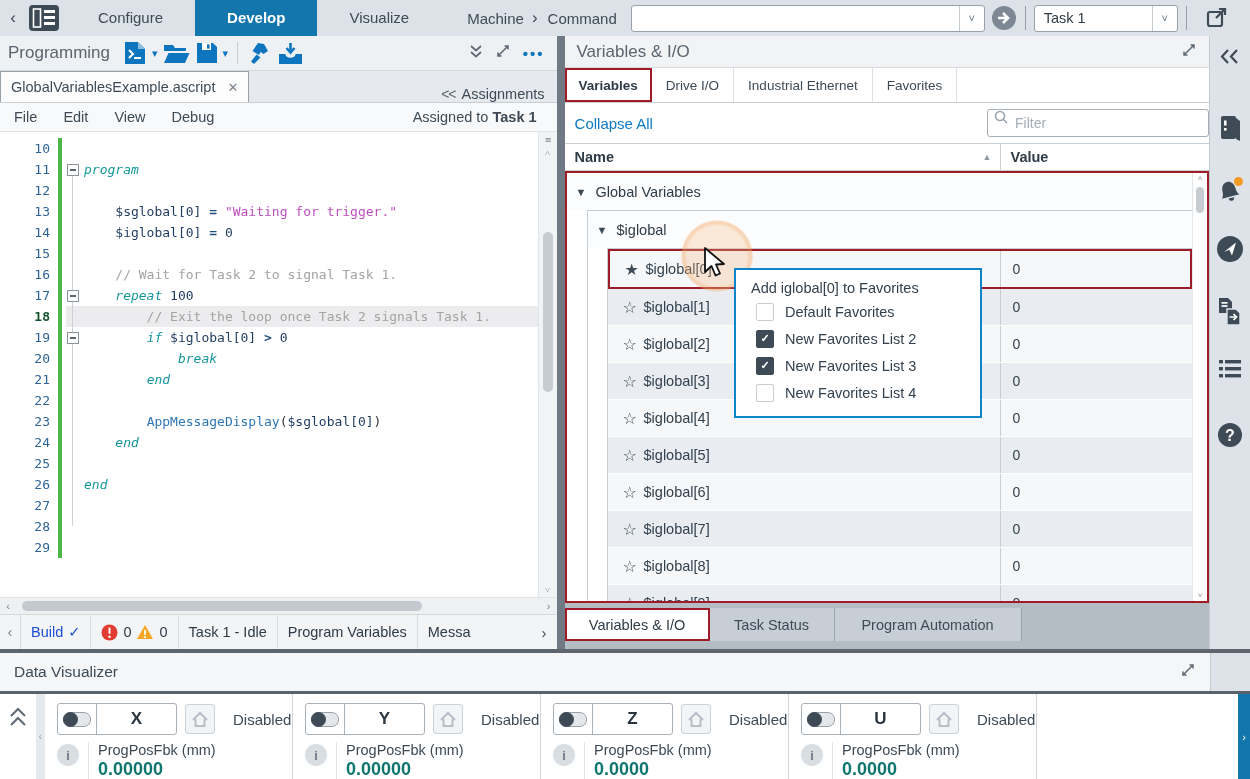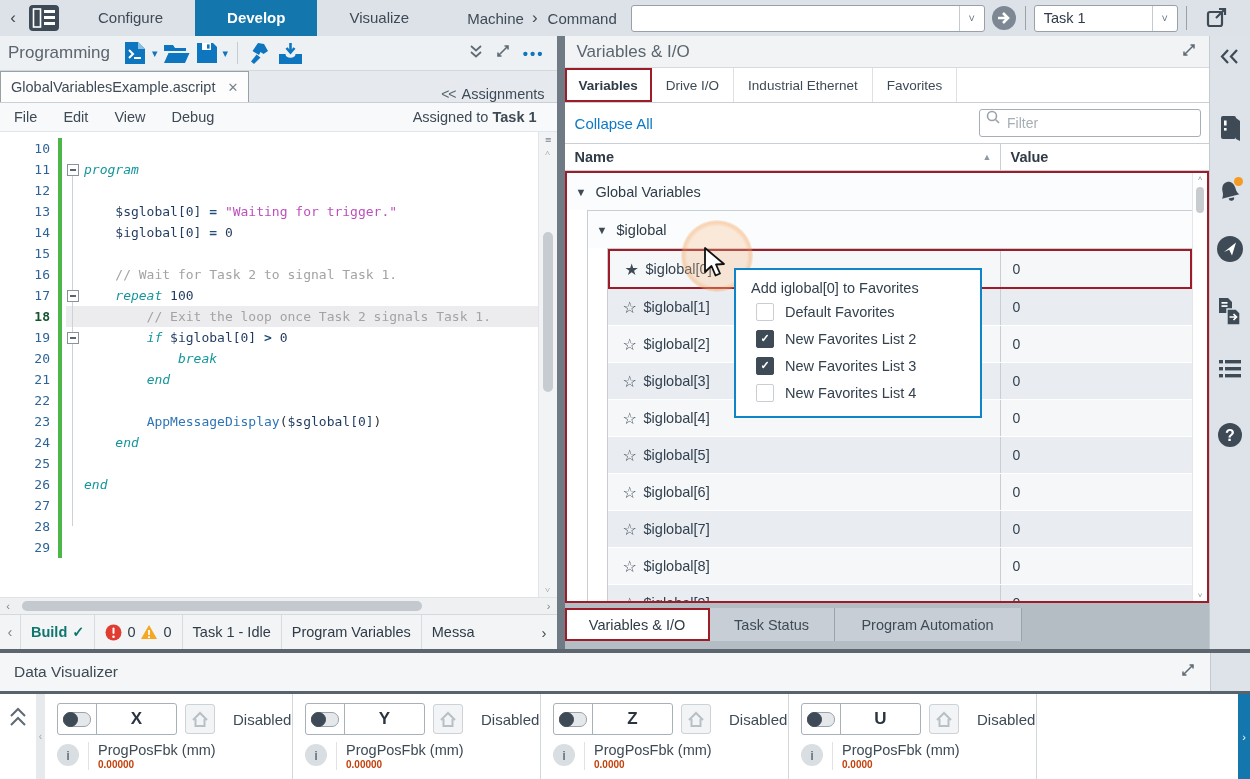--- a/index.html
+++ b/index.html
@@ -70,32 +70,32 @@
   .vscroll .up{position:absolute;top:16px;left:0;right:0;text-align:center;color:#7a858f;font-size:9px}
   .vscroll .dn{position:absolute;bottom:2px;left:0;right:0;text-align:center;color:#7a858f;font-size:9px}
   .vthumb{position:absolute;left:4px;width:10px;top:100px;height:160px;background:#c7ccd1;border-radius:5px;}
   .hscroll{height:16px;background:#eef0f2;border-top:1px solid #dfe3e6;position:relative;}
   .hscroll .lt,.hscroll .rt{position:absolute;top:0;bottom:0;width:16px;display:flex;align-items:center;justify-content:center;color:#7a858f;font-size:11px}
   .hscroll .lt{left:0}.hscroll .rt{right:0}
   .hthumb{position:absolute;left:22px;top:3px;width:400px;height:10px;background:#c3c9cf;border-radius:5px;}
   .statusbar{height:34px;background:#f2f4f6;border-top:1px solid #d4d9dd;display:flex;align-items:stretch;font-size:14.5px;}
   .sseg{display:flex;align-items:center;justify-content:center;border-right:1px solid #d8dce0;padding:0 10px;gap:5px;color:#2f3b46}
   .sseg.first{width:16px;color:#7a858f;padding:0 2px}
-  .build{color:#0f766e;font-weight:bold}
+  .build{color:#1d4ed8;font-weight:normal}
   .s-msg{flex:1;justify-content:flex-start;border-right:none}
   .s-msg .chev{margin-left:auto;color:#3e4a55;font-size:15px}
   
   .rpanel{width:645px;display:flex;flex-direction:column;background:#fff;}
   .vheader{height:31px;background:#f1f3f5;border-bottom:1px solid #d6dade;display:flex;align-items:center;padding:0 12px;}
   .vheader .t{font-size:17px;color:#5b656f;}
   .vheader .exp{margin-left:auto}
   .vtabs{height:34px;background:#fff;border-bottom:1px solid #c9cfd4;display:flex;align-items:stretch;}
   .vtab{padding:0 14px;display:flex;align-items:center;font-size:13.5px;border-right:1px solid #dde1e5;color:#3e4a55;}
   .vtab.active{border:2px solid #9e1b28;font-weight:bold;padding:0 12px;color:#2f3b46;}
-  .vcontrols{height:40px;display:flex;align-items:center;padding:0 8px 0 10px;}
+  .vcontrols{height:40px;display:flex;align-items:center;padding:0 0 0 10px;}
   .linkblue{color:#0d79c4;font-size:15px;}
   .filter{margin-left:auto;width:208px;height:26px;border:1px solid #a6aeb6;border-radius:3px;display:flex;padding:0 6px;gap:5px;background:#fff}
   .filter input{border:0;outline:0;flex:1;font-size:14px;color:#3e4a55;background:transparent;font-family:"Liberation Sans",sans-serif}
   .filter input::placeholder{color:#a6aeb6}
   .theader{height:26px;border-top:1px solid #c9cfd4;border-bottom:1px solid #c9cfd4;display:flex;align-items:center;font-size:14.5px;font-weight:bold;color:#2f3b46;position:relative}
   .theader .nm{padding-left:10px}
   .theader .sort{position:absolute;left:418px;color:#8f99a2;font-size:9px}
   .theader .vl{position:absolute;left:435px;top:0;bottom:0;border-left:1px solid #c9cfd4;display:flex;align-items:center;padding-left:10px}
   .treebox{flex:1;border:2px solid #9e1b28;display:flex;overflow:hidden;position:relative;background:#fff}
   .treecontent{flex:1;overflow:hidden}
@@ -146,21 +146,21 @@
   .togwrap{width:38px;height:100%;display:flex;align-items:center;justify-content:center;border-right:1px solid #a8b0b8;}
   .tog{width:26px;height:13px;border-radius:7px;background:#e4e8eb;border:1px solid #9aa3ab;position:relative;}
   .tog::after{content:"";position:absolute;left:-1px;top:-1px;width:13px;height:13px;border-radius:50%;background:#3e4a55;border:1px solid #3e4a55;}
   .axname{flex:1;text-align:center;font-weight:bold;font-size:17px;color:#2b3540;}
   .homebtn{width:30px;height:30px;border:1px solid #ccd2d7;border-radius:3px;background:#f2f4f6;display:flex;align-items:center;justify-content:center;box-sizing:border-box;}
   .axstatus{font-size:15px;color:#3e4a55;margin-left:10px;}
   .axbot{display:flex;margin-top:7px;gap:9px;align-items:flex-start;}
   .info-i{width:22px;height:22px;border-radius:50%;background:#d9dee3;color:#707b86;font-size:13px;font-weight:bold;display:flex;align-items:center;justify-content:center;margin-top:2px;}
   .sigcol{border-left:1px solid #dfe3e6;padding-left:9px;}
   .signame{font-size:14.5px;color:#3e4a55;}
-  .sigval{font-size:10px;font-weight:bold;color:#c2410c;margin-top:1px;}
+  .sigval{font-size:18px;font-weight:bold;color:#0f766e;margin-top:1px;}
   .ax-rightbar{margin-left:auto;width:12px;background:#1376ad;color:#fff;display:flex;align-items:center;justify-content:center;font-size:11px;}
 </style>
 </head>
 <body>
 
 <div id="app" class="ni">
 
   <div class="topbar">
     <div class="tb-back">‹</div>
     <div class="tb-book">

